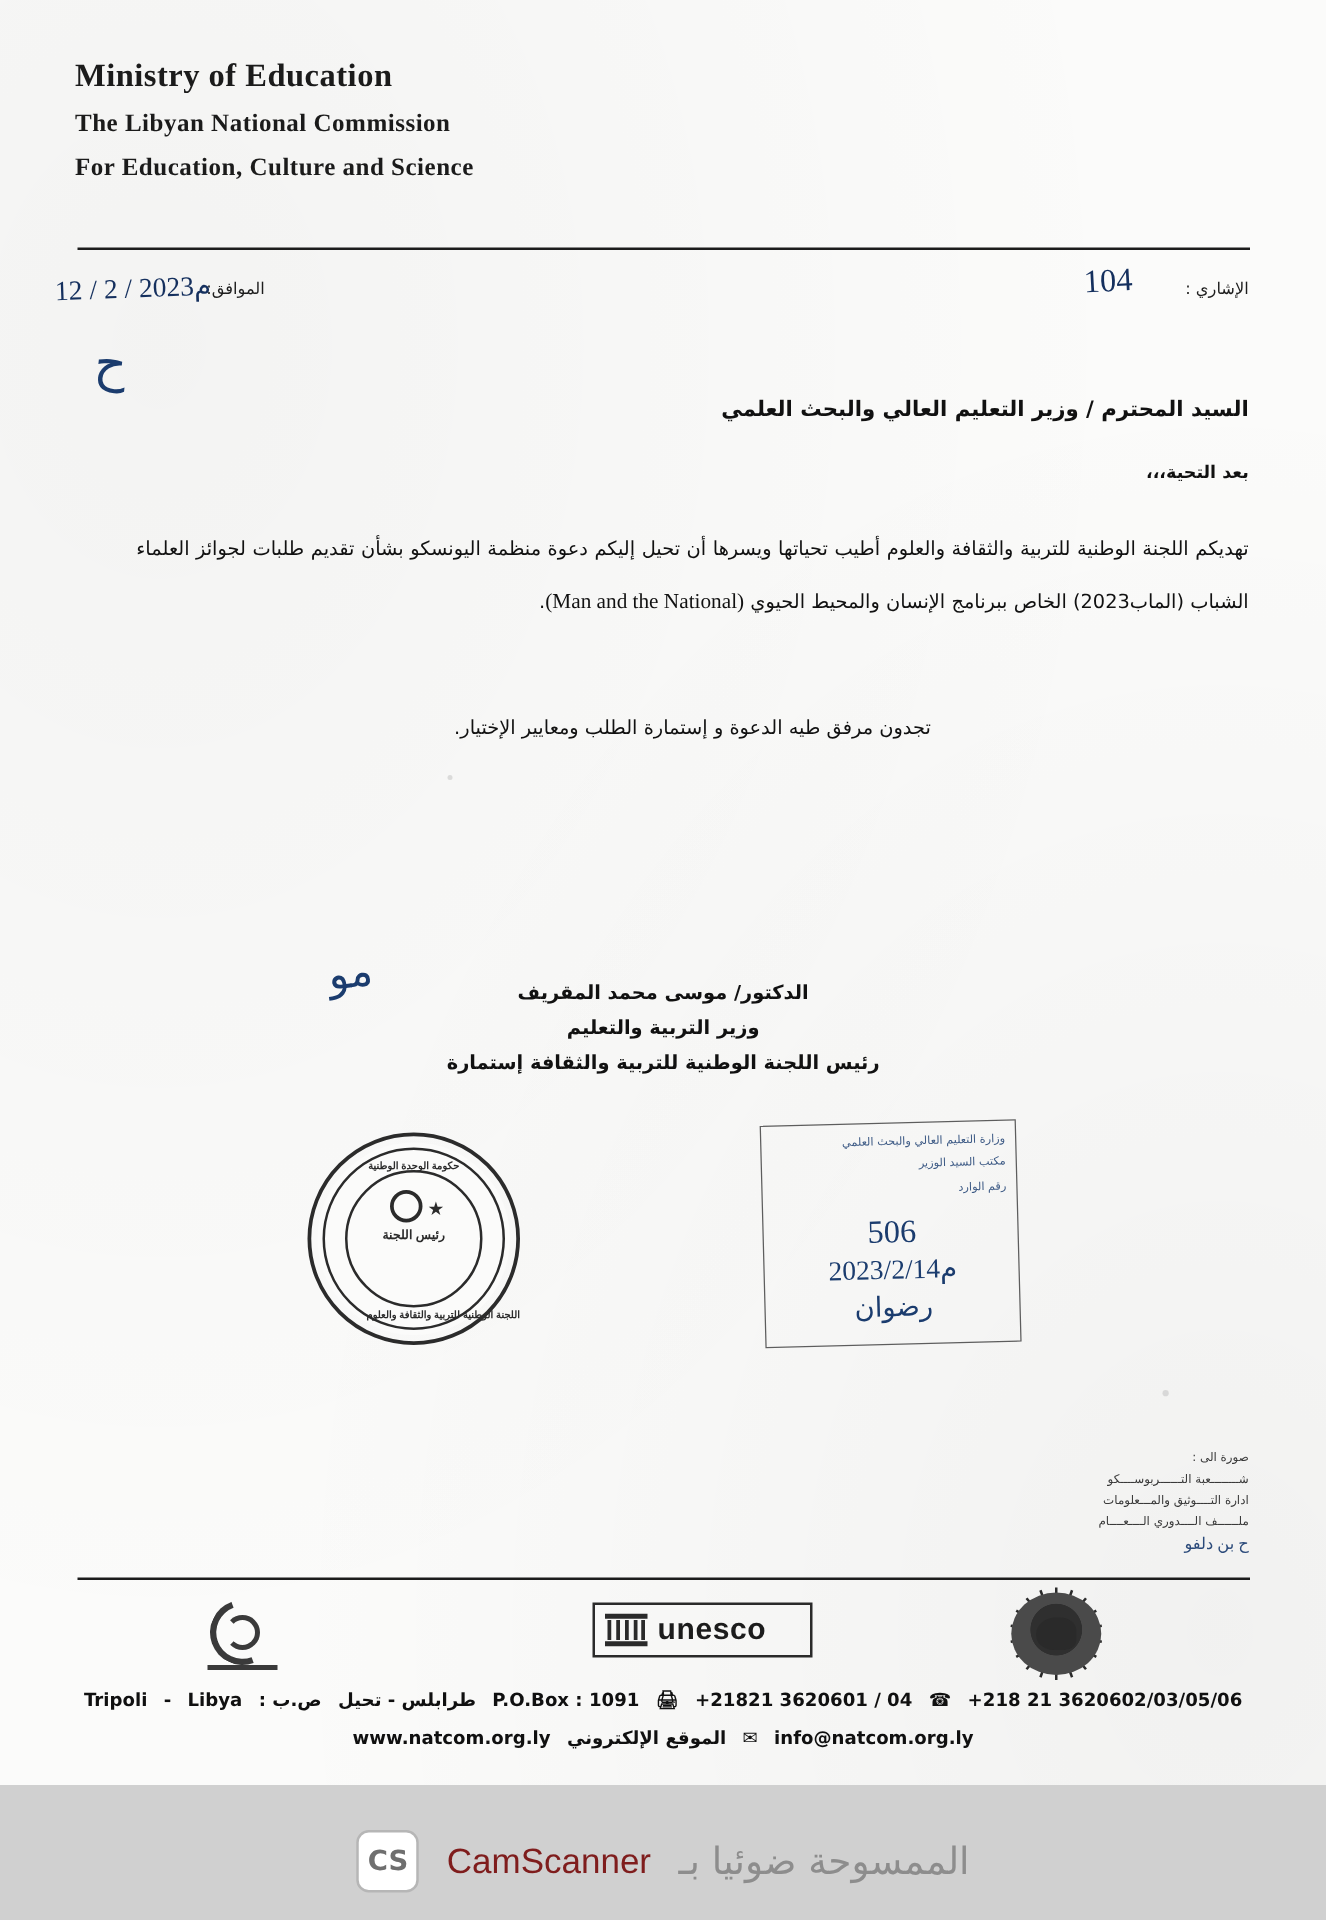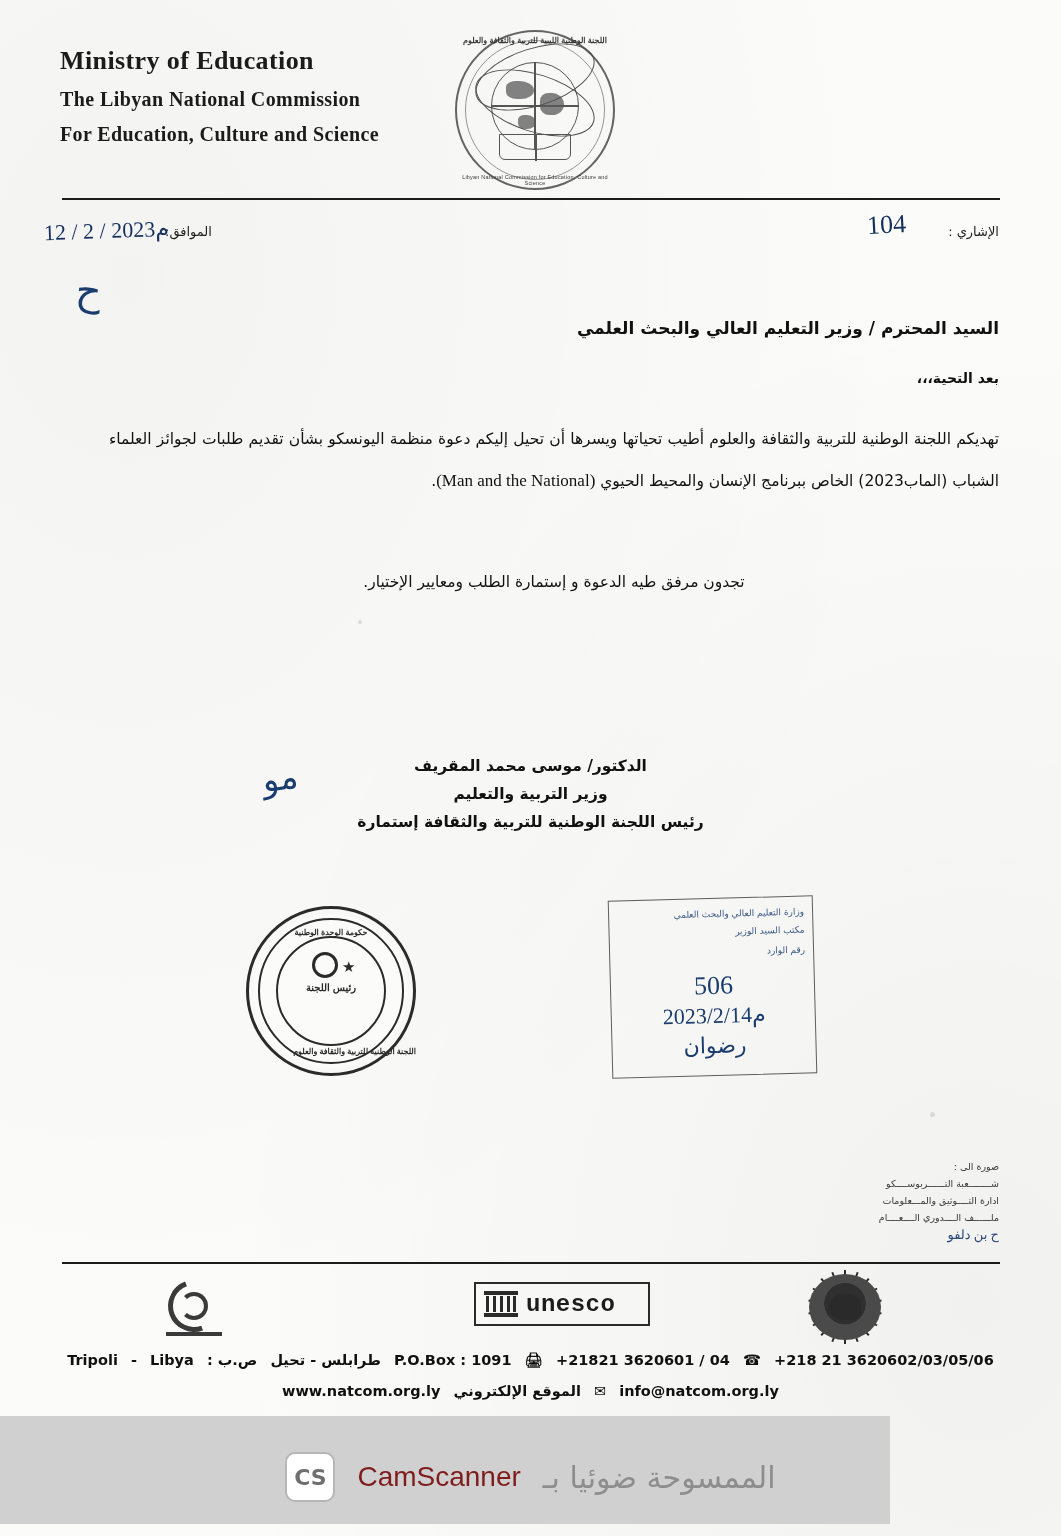--- a/index.html
+++ b/index.html
@@ -135,21 +135,21 @@
     text-align:center;
   }
   .closing {
     position:absolute; left:0; top:655px; width:1061px; text-align:center; direction:rtl;
     font-family:"DejaVu Sans", sans-serif; font-size:15px; font-weight:700; color:#111;
     line-height:32px;
   }
 
   
   .sig-block {
-    position:absolute; left:0; top:752px; width:1061px; text-align:center; direction:rtl;
+    position:absolute; left:0; top:780px; width:1061px; text-align:center; direction:rtl;
     font-family:"DejaVu Sans", sans-serif; font-size:15.5px; font-weight:700; color:#111;
     line-height:28px;
   }
   .sig-scribble {
     position:absolute; left:262px; top:752px; width:120px; height:46px;
     color:#1b3c6e; font-family:"Liberation Serif", serif; font-size:34px;
     transform: rotate(-8deg);
   }
   .sig-scribble2 {
     position:absolute; left:68px; top:272px; width:120px; height:190px;
@@ -231,21 +231,21 @@
 
   .logo-unesco {
     position:absolute; left:474px; top:10px; width:176px; height:44px;
     border:2px solid #2a2a2a; display:flex; align-items:center; gap:8px; padding:0 8px;
   }
   .logo-unesco .temple { width:34px; height:26px; position:relative; }
   .logo-unesco .temple .roof { position:absolute; left:0; top:0; width:34px; height:4px; background:#2a2a2a;}
   .logo-unesco .temple .col { position:absolute; top:5px; width:3px; height:16px; background:#2a2a2a;}
   .logo-unesco .temple .base { position:absolute; left:0; top:22px; width:34px; height:4px; background:#2a2a2a;}
   .logo-unesco .word {
-    font-family:Liberation Mono, monospace; font-weight:700; font-size:24px; color:#1c1c1c;
+    font-family:Liberation Sans, sans-serif; font-weight:700; font-size:24px; color:#1c1c1c;
     letter-spacing:.5px;
   }
 
   .logo-right { position:absolute; right:180px; top:2px; width:72px; height:66px; }
   .logo-right .disc {
     position:absolute; inset:0; border-radius:50%;
     background: radial-gradient(circle at 50% 45%, #2f2f2f 0 40%, #4a4a4a 41% 72%, #1f1f1f 73% 100%);
   }
   .logo-right .spikes { position:absolute; inset:-4px; border-radius:50%; }
   .logo-right .spikes i {
@@ -262,21 +262,21 @@
     font-family:"DejaVu Sans", sans-serif; color:#101010;
   }
   .foot-line1 { font-size:14.5px; font-weight:700; }
   .foot-line2 { font-size:14.5px; font-weight:700; margin-top:14px; }
   .foot-line1 .seg, .foot-line2 .seg { margin:0 4px; }
   .foot-line1 .ar, .foot-line2 .ar { direction:rtl; unicode-bidi:embed; }
   .glyph { font-family:"DejaVu Sans", sans-serif; }
 
   
   .cs-bar {
-    position:absolute; left:0; bottom:12px; width:890px; height:108px;
+    position:absolute; left:0; bottom:0; width:1061px; height:108px;
     background:#d0d0d0;
   }
   .cs-wrap {
     position:absolute; left:0; bottom:14px; width:1061px; height:66px;
     display:flex; align-items:center; justify-content:center; gap:22px;
   }
   .cs-logo {
     width:50px; height:50px; border-radius:10px; background:#ffffff;
     border:2px solid #b6b6b6;
     display:flex; align-items:center; justify-content:center;
@@ -299,34 +299,20 @@
   <div class="speck" style="left:930px;top:1112px;width:5px;height:5px;"></div>
 
   <div class="header">
 
     <div class="hdr-left">
       <div class="hl1">Ministry of Education</div>
       <div class="hl2">The  Libyan National Commission</div>
       <div class="hl3">For  Education, Culture and Science</div>
     </div>
 
-    <div class="emblem">
-      <div class="ring"></div>
-      <div class="ring2"></div>
-      <div class="top-ar">اللجنة الوطنية الليبية للتربية والثقافة والعلوم</div>
-      <div class="globe">
-        <div class="land" style="left:14px;top:18px;width:28px;height:18px;"></div>
-        <div class="land" style="left:48px;top:30px;width:24px;height:22px;"></div>
-        <div class="land" style="left:26px;top:52px;width:18px;height:14px;"></div>
-      </div>
-      <div class="loop" style="left:18px; top:18px; width:124px; height:58px; transform:rotate(-18deg);"></div>
-      <div class="loop" style="left:18px; top:44px; width:124px; height:58px; transform:rotate(18deg);"></div>
-      <div class="book"></div>
-      <div class="bot-en">Libyan National Commission for Education, Culture and Science</div>
-    </div>
 
   </div>
 
   <div class="rule-top"></div>
 
   <div class="ref-row">
     <div class="ref-label">الإشاري :</div>
     <div class="ref-hand">104</div>
     <div class="date-label">الموافق:</div>
     <div class="date-hand">12 / 2 / 2023م</div>

